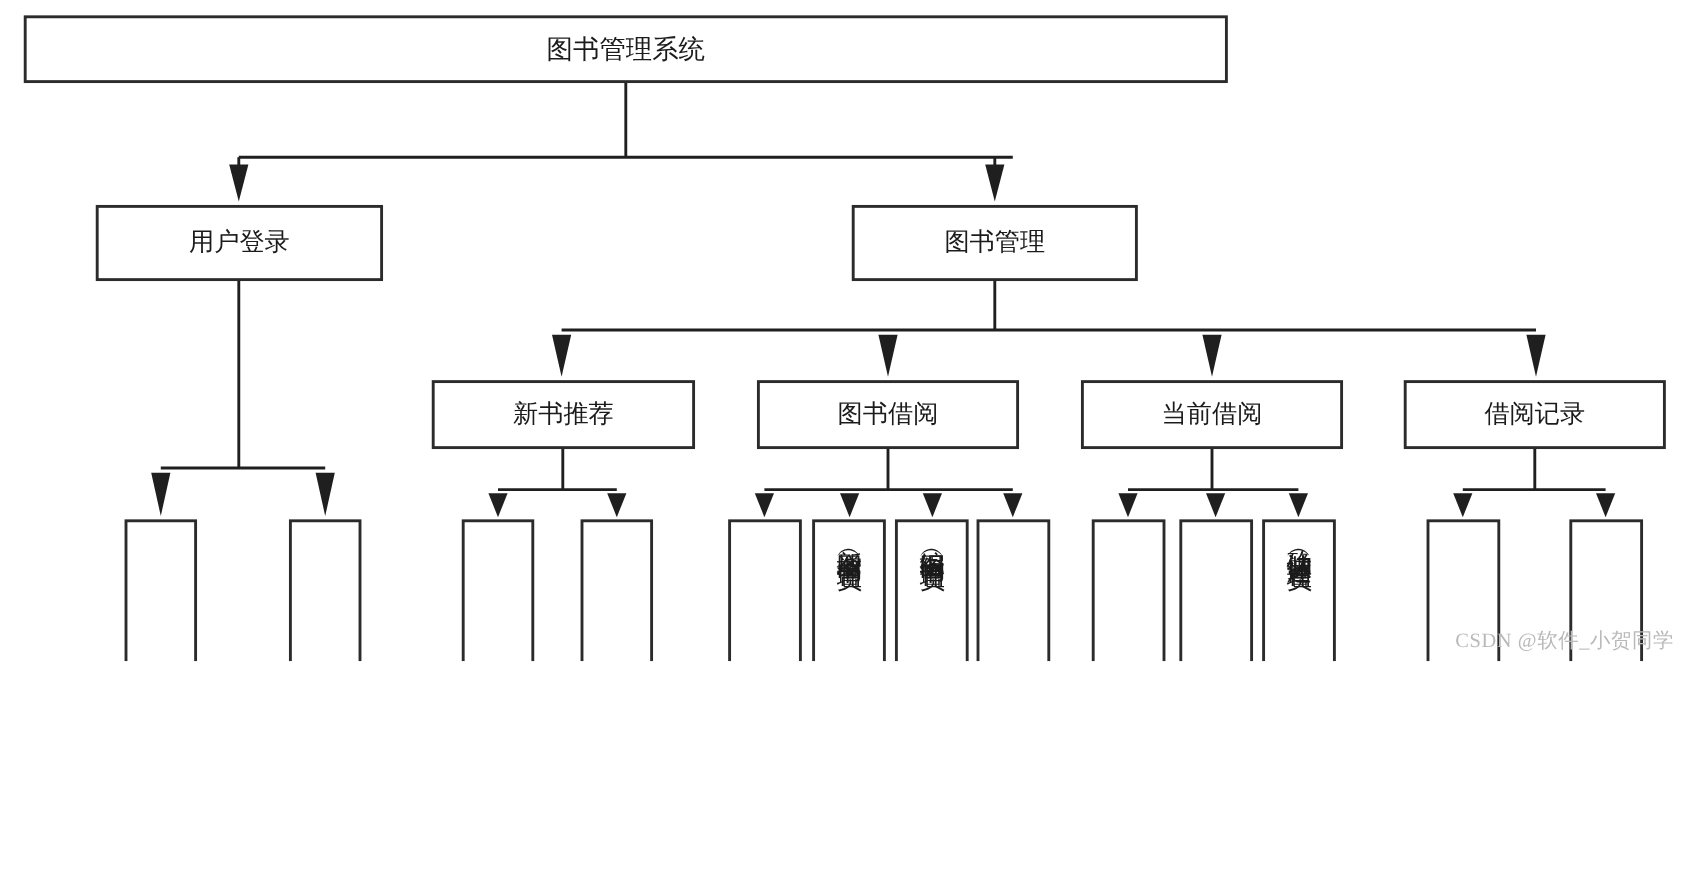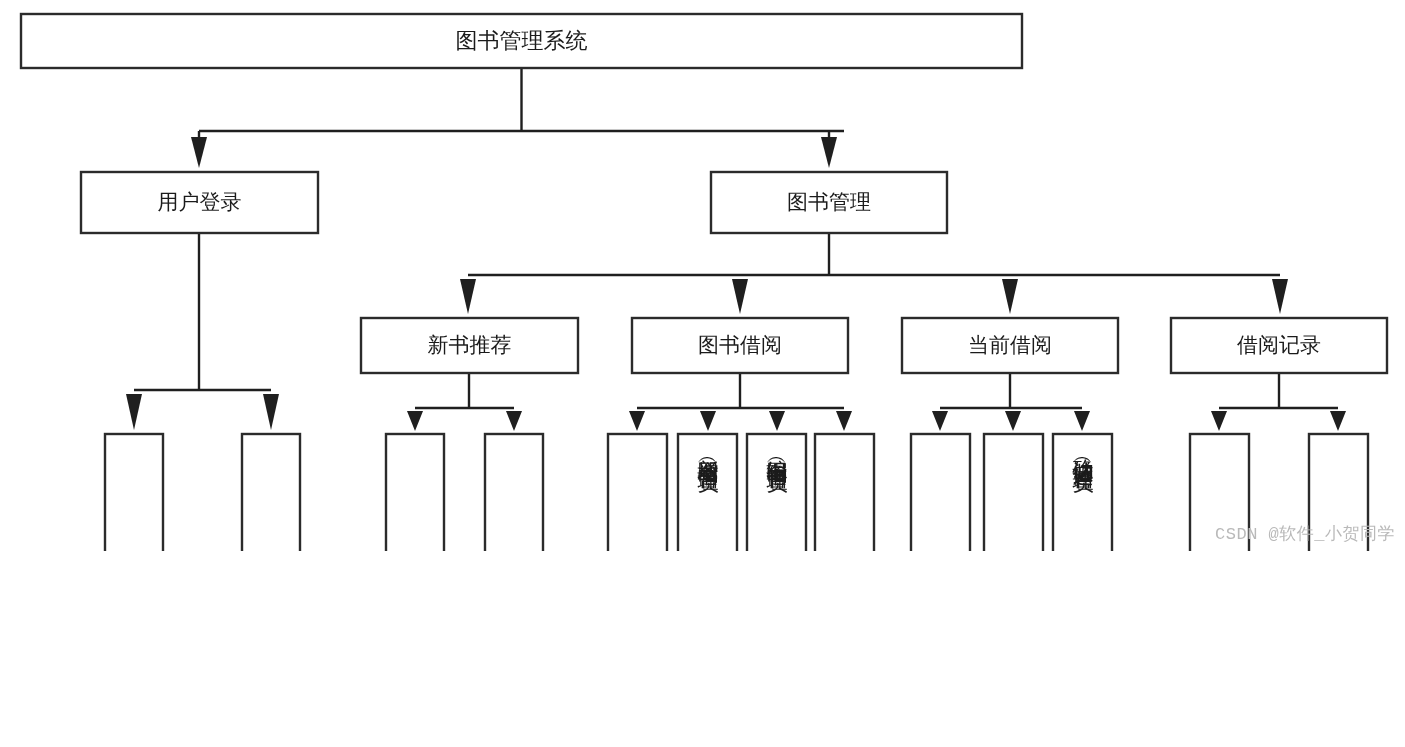--- a/index.html
+++ b/index.html
@@ -64,21 +64,21 @@
     color: #1b1b1b;
     letter-spacing: 2px;
     white-space: nowrap;
     pointer-events: none;
     text-align: start;
   }
   .watermark {
     position: absolute;
     right: 10px;
     bottom: 6px;
-    font-family: Liberation Mono, monospace;
+    font-family: Liberation Serif, serif;
     font-size: 17px;
     color: #b9b9b9;
     letter-spacing: 0.5px;
     white-space: nowrap;
   }
 </style>
 </head>
 <body>
 
 <div id="diagram-root">

